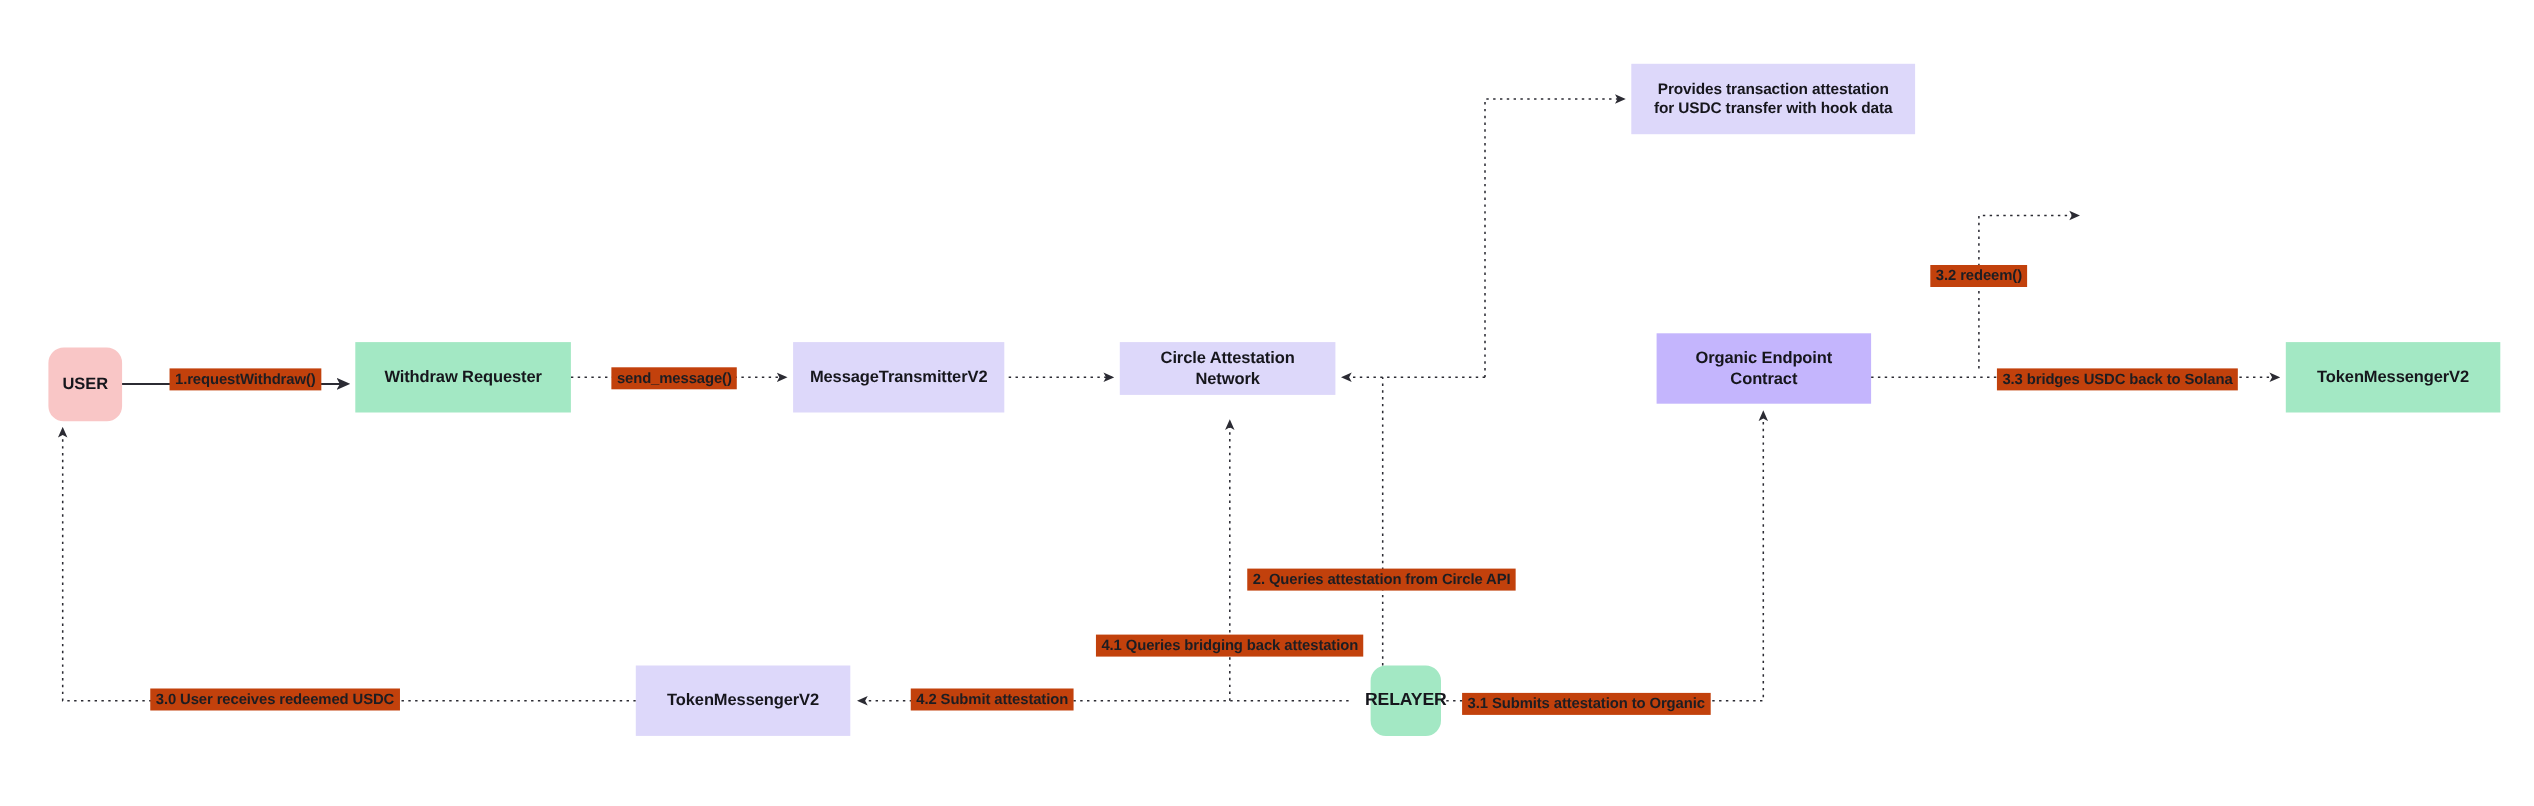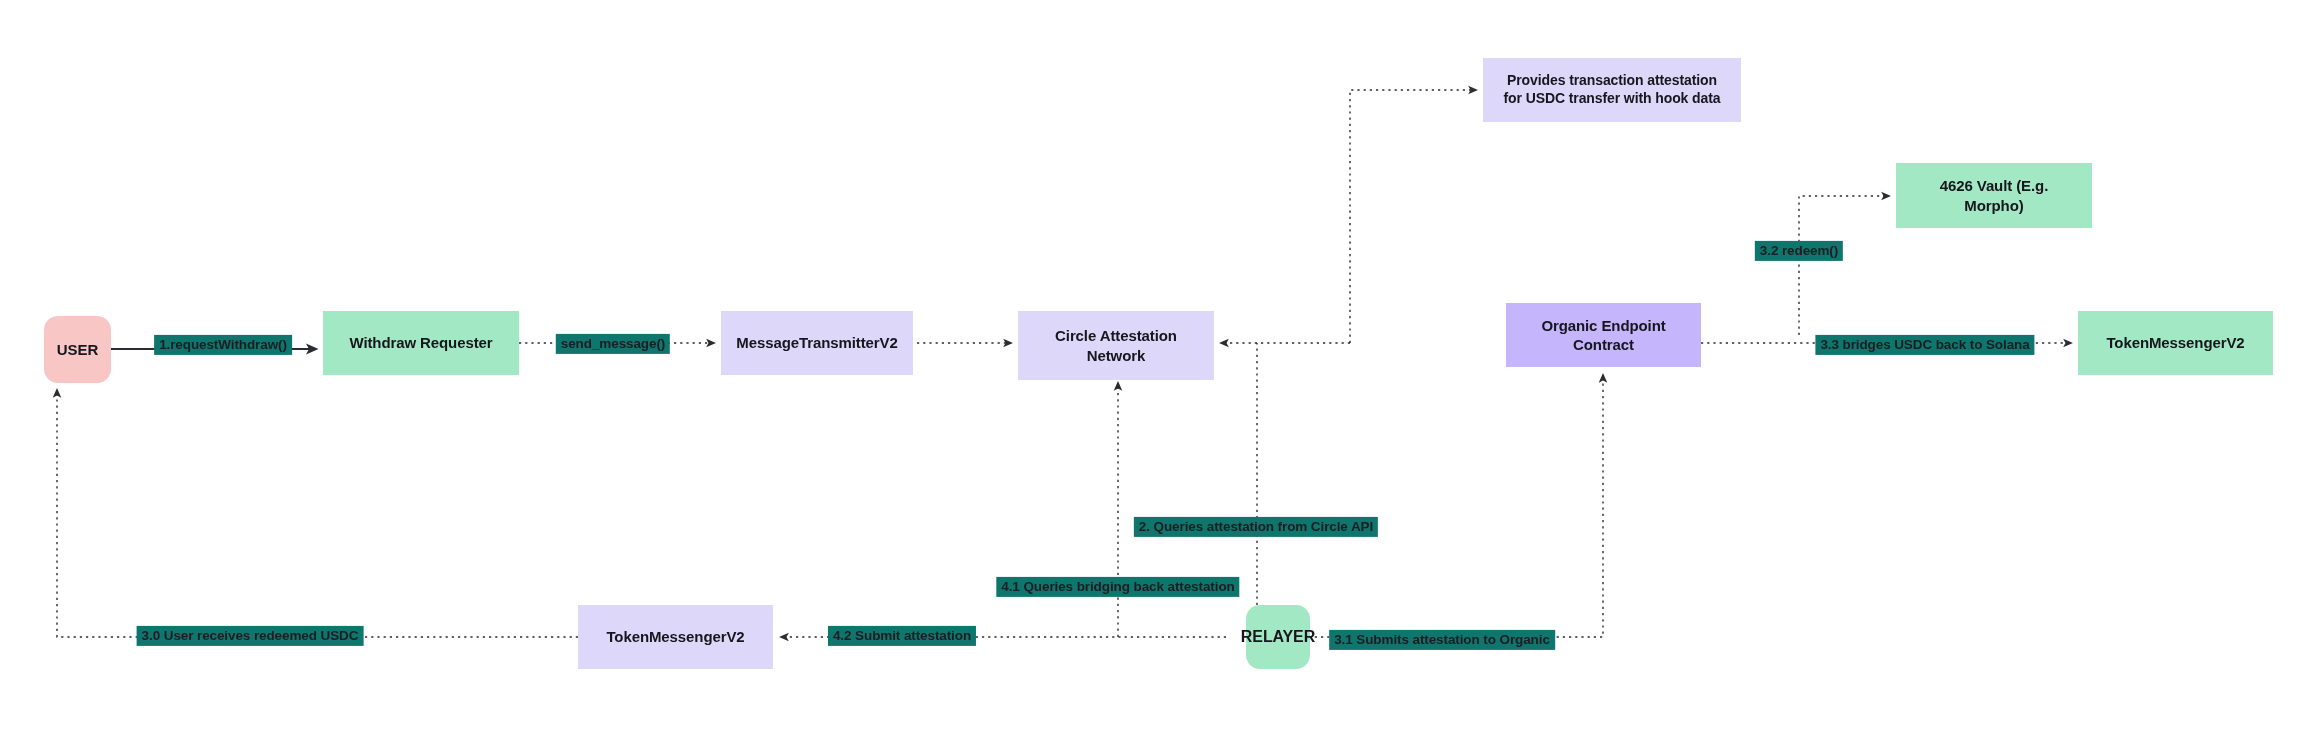--- a/index.html
+++ b/index.html
@@ -43,21 +43,21 @@
   .node.rounded {
     border-radius: 14px;
     margin-left: 20px;
   }
   .node.small {
     font-size: 14px;
   }
   .edge-label {
     position: absolute;
     box-sizing: border-box;
-    background: #0f766e;
+    background: #c2410c;
     color: #1d1d22;
     font-weight: bold;
     font-size: 13.5px;
     line-height: 1.2;
     white-space: nowrap;
     padding: 2px 5px;
     transform: translate(-50%, -50%);
     letter-spacing: -0.1px;
   }
 </style>
@@ -107,31 +107,28 @@
   </div>
 
   <div class="node" style="left:323px; top:311px; width:196px; height:64px; background:#a3e8c4;">
     <span>Withdraw Requester</span>
   </div>
 
   <div class="node" style="left:721px; top:311px; width:192px; height:64px; background:#ddd8fa;">
     <span>MessageTransmitterV2</span>
   </div>
 
-  <div class="node" style="left:1018px; top:311px; width:196px; height:69px; background:#ddd8fa;">
+  <div class="node" style="left:1018px; top:311px; width:196px; height:48px; background:#ddd8fa;">
     <span style="max-width:140px;">Circle Attestation Network</span>
   </div>
 
   <div class="node small" style="left:1483px; top:58px; width:258px; height:64px; background:#ddd8fa;">
     <span style="max-width:232px;">Provides transaction attestation for USDC transfer with hook data</span>
   </div>
 
-  <div class="node" style="left:1896px; top:163px; width:196px; height:65px; background:#a3e8c4;">
-    <span style="max-width:110px;">4626 Vault (E.g. Morpho)</span>
-  </div>
 
   <div class="node" style="left:1506px; top:303px; width:195px; height:64px; background:#c4b5fd;">
     <span>Organic Endpoint Contract</span>
   </div>
 
   <div class="node" style="left:2078px; top:311px; width:195px; height:64px; background:#a3e8c4;">
     <span>TokenMessengerV2</span>
   </div>
 
   <div class="node" style="left:578px; top:605px; width:195px; height:64px; background:#ddd8fa;">

